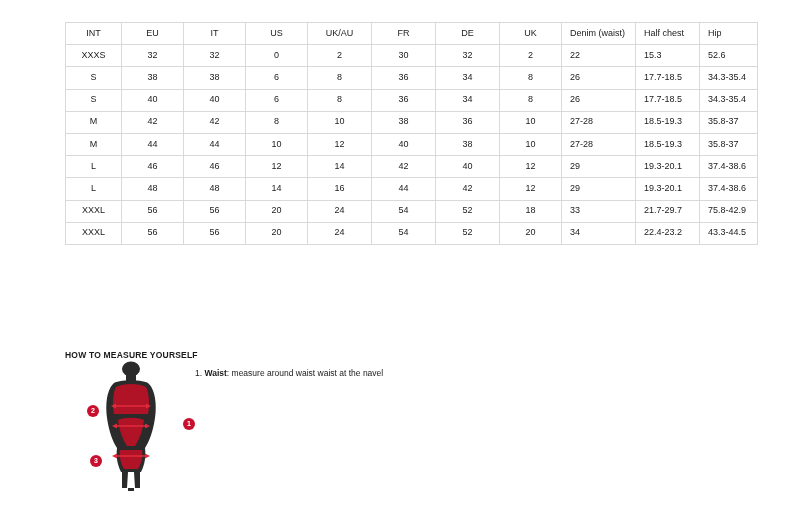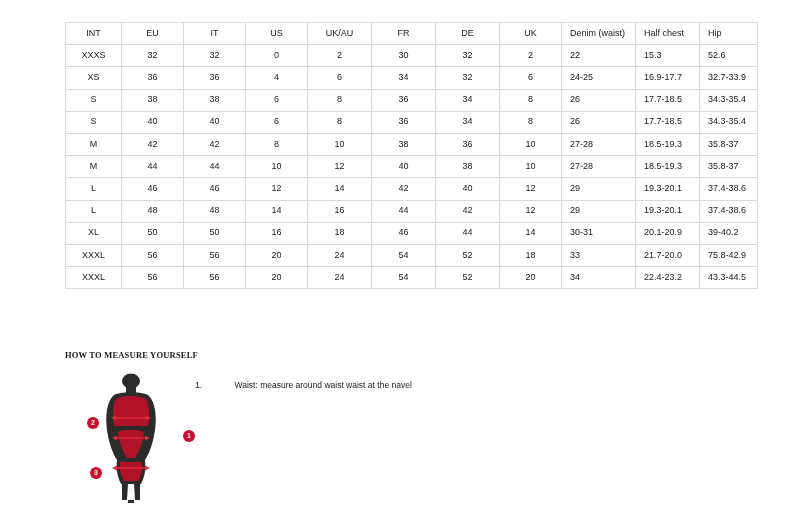--- a/index.html
+++ b/index.html
@@ -79,22 +79,20 @@
     position: absolute;
     left: 65px;
     top: 350px;
     width: 680px;
   }
   .measure-title {
     font-size: 8.5px;
     font-weight: bold;
     letter-spacing: 0.2px;
     color: #1a1a1a;
-    margin-bottom: 12px;
-    font-family: Liberation Serif, serif;
   }
   .measure-body {
     position: relative;
     display: flex;
     align-items: flex-start;
   }
   .figure-col {
     width: 130px;
     position: relative;
     height: 130px;
@@ -103,21 +101,21 @@
   .text-col {
     flex: 1;
     padding-top: 8px;
   }
   .measure-item {
     font-size: 8.5px;
     line-height: 1.3;
     margin-bottom: 13px;
     color: #1a1a1a;
   }
-  .measure-item b { font-weight: normal; margin-left: 30px; }
+  .measure-item b { font-weight: bold; }
 
   
   .mannequin {
     position: absolute;
     left: 18px;
     top: 0;
     width: 96px;
     height: 132px;
   }
   .badge {
@@ -179,33 +177,20 @@
           <td>0</td>
           <td>2</td>
           <td>30</td>
           <td>32</td>
           <td>2</td>
           <td class="col-denim">22</td>
           <td class="col-chest">15.3</td>
           <td class="col-hip">52.6</td>
         </tr>
         <tr>
-          <td>XS</td>
-          <td>36</td>
-          <td>36</td>
-          <td>4</td>
-          <td>6</td>
-          <td>34</td>
-          <td>32</td>
-          <td>6</td>
-          <td class="col-denim">24-25</td>
-          <td class="col-chest">16.9-17.7</td>
-          <td class="col-hip">32.7-33.9</td>
-        </tr>
-        <tr>
           <td>S</td>
           <td>38</td>
           <td>38</td>
           <td>6</td>
           <td>8</td>
           <td>36</td>
           <td>34</td>
           <td>8</td>
           <td class="col-denim">26</td>
           <td class="col-chest">17.7-18.5</td>
@@ -270,43 +255,30 @@
           <td>14</td>
           <td>16</td>
           <td>44</td>
           <td>42</td>
           <td>12</td>
           <td class="col-denim">29</td>
           <td class="col-chest">19.3-20.1</td>
           <td class="col-hip">37.4-38.6</td>
         </tr>
         <tr>
-          <td>XL</td>
-          <td>50</td>
-          <td>50</td>
-          <td>16</td>
-          <td>18</td>
-          <td>46</td>
-          <td>44</td>
-          <td>14</td>
-          <td class="col-denim">30-31</td>
-          <td class="col-chest">20.1-20.9</td>
-          <td class="col-hip">39-40.2</td>
-        </tr>
-        <tr>
           <td>XXXL</td>
           <td>56</td>
           <td>56</td>
           <td>20</td>
           <td>24</td>
           <td>54</td>
           <td>52</td>
           <td>18</td>
           <td class="col-denim">33</td>
-          <td class="col-chest">21.7-20.0</td>
+          <td class="col-chest">21.7-29.7</td>
           <td class="col-hip">75.8-42.9</td>
         </tr>
         <tr>
           <td>XXXL</td>
           <td>56</td>
           <td>56</td>
           <td>20</td>
           <td>24</td>
           <td>54</td>
           <td>52</td>

